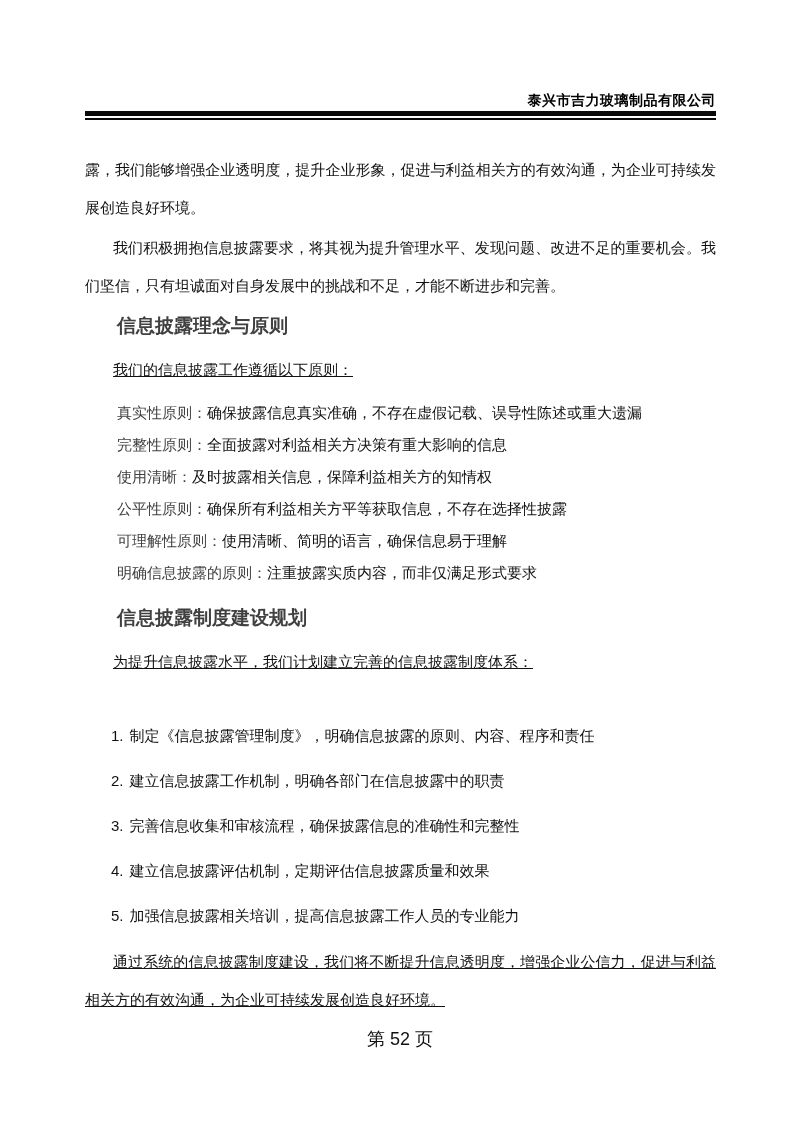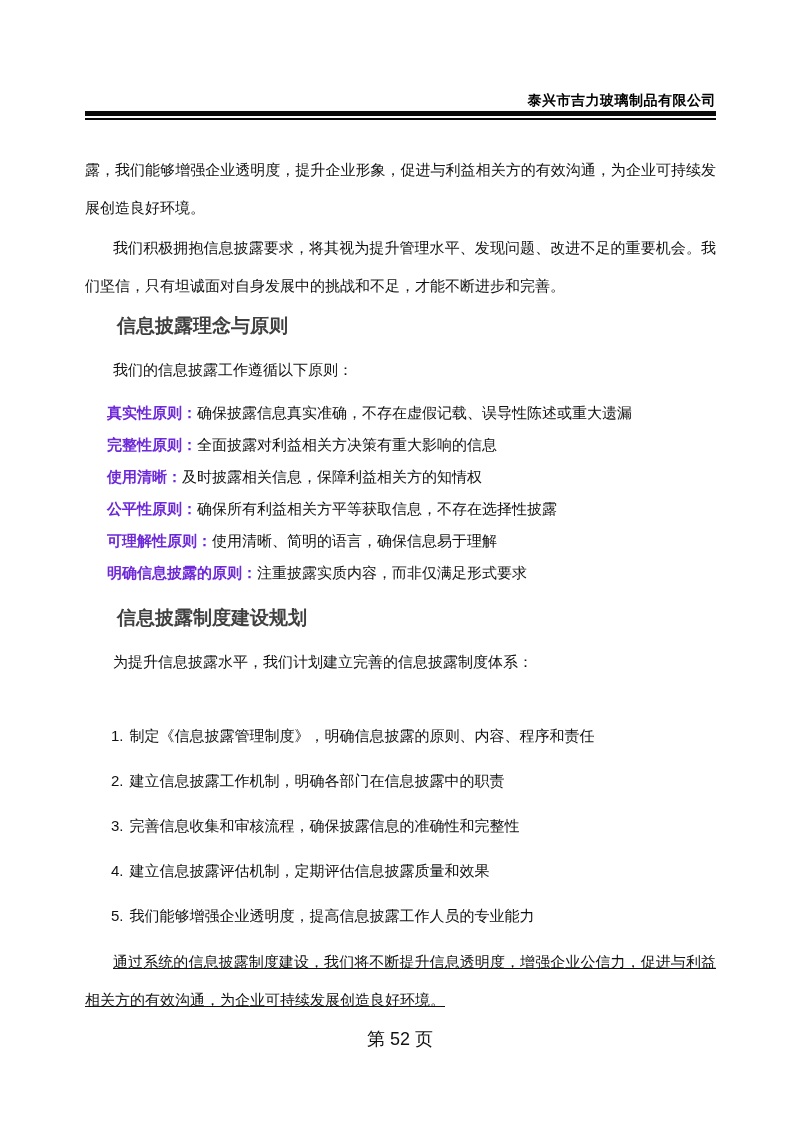--- a/index.html
+++ b/index.html
@@ -44,24 +44,24 @@
   .sec-title {
     font-size: 19px;
     font-weight: 700;
     color: #404040;
     line-height: 26px;
     margin: 0 0 0 32px;
     text-align: left;
   }
   .t1 { margin-top: 8px; }
   .t2 { margin-top: 16px; }
-  .intro { text-indent: 28px; margin-top: 12px; }
+  .intro { text-indent: 28px; margin-top: 12px; text-decoration: underline; }
   .principles { margin: 8px 0 0 22px; }
   .principle { line-height: 32px; text-align: left; }
-  .plabel { font-weight: 700; color: #6d28d9; }
+  .plabel { font-weight: 400; color: #404040; margin-left: 10px; }
   .ptext { color: #111111; }
   .plan-list { margin: 36px 0 0 26px; }
   .plan-item { margin: 0 0 7px 0; line-height: 38px; text-align: left; }
   .pnum { margin-right: 6px; }
   .closing { margin-top: 8px; text-indent: 28px; text-decoration: underline; }
   .ftr {
     margin-top: 12px;
     text-align: center;
     font-size: 18px;
     line-height: 16px;
@@ -99,21 +99,21 @@
 
     <h2 class="sec-title t2">信息披露制度建设规划</h2>
 
     <p class="para intro">为提升信息披露水平，我们计划建立完善的信息披露制度体系：</p>
 
     <div class="plan-list">
       <p class="plan-item"><span class="pnum">1.</span><span>制定《信息披露管理制度》，明确信息披露的原则、内容、程序和责任</span></p>
       <p class="plan-item"><span class="pnum">2.</span><span>建立信息披露工作机制，明确各部门在信息披露中的职责</span></p>
       <p class="plan-item"><span class="pnum">3.</span><span>完善信息收集和审核流程，确保披露信息的准确性和完整性</span></p>
       <p class="plan-item"><span class="pnum">4.</span><span>建立信息披露评估机制，定期评估信息披露质量和效果</span></p>
-      <p class="plan-item"><span class="pnum">5.</span><span>我们能够增强企业透明度，提高信息披露工作人员的专业能力</span></p>
+      <p class="plan-item"><span class="pnum">5.</span><span>加强信息披露相关培训，提高信息披露工作人员的专业能力</span></p>
     </div>
 
     <p class="para closing">通过系统的信息披露制度建设，我们将不断提升信息透明度，增强企业公信力，促进与利益相关方的有效沟通，为企业可持续发展创造良好环境。</p>
 
   </div>
 
   <div class="ftr">
     <span>第 52 页</span>
   </div>
 

